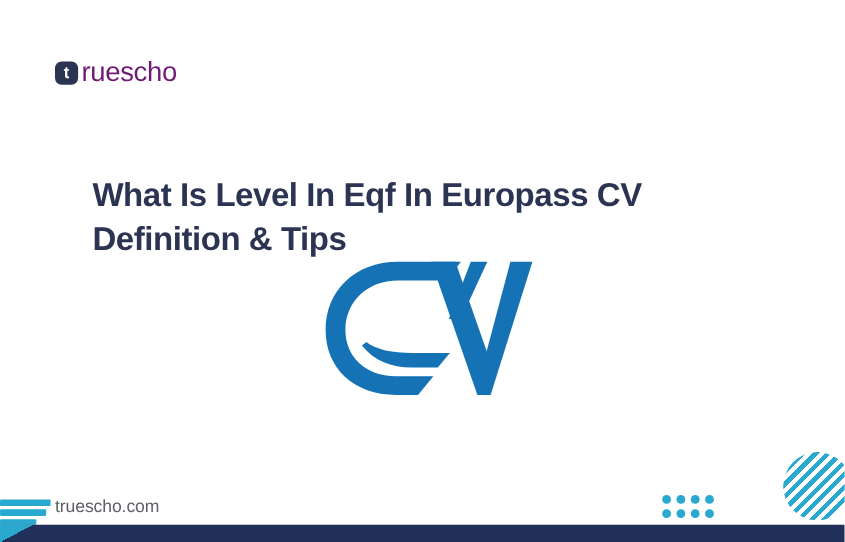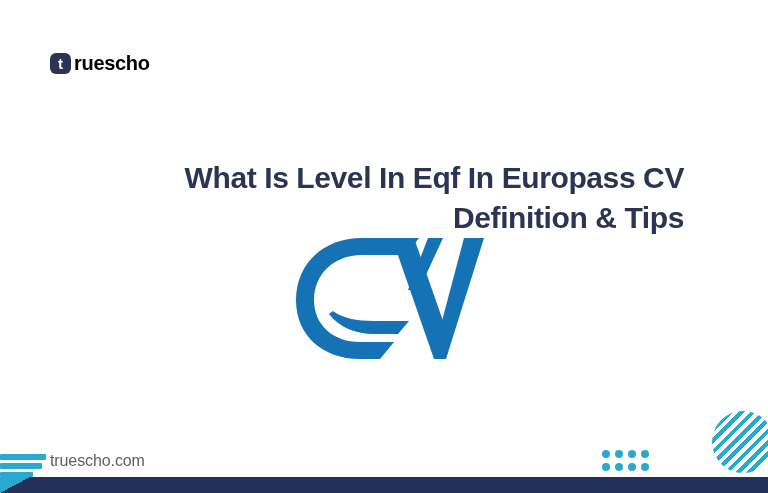--- a/index.html
+++ b/index.html
@@ -34,34 +34,34 @@
     background: #2b3553;
     color: #ffffff;
     font-size: 15px;
     font-weight: bold;
     line-height: 21px;
     text-align: center;
     font-family: "Liberation Sans", sans-serif;
     letter-spacing: 0;
   }
   .brand-name {
-    font-size: 20px;
-    font-weight: bold;
-    color: #000000;
+    font-size: 25px;
+    font-weight: normal;
+    color: #701a75;
     letter-spacing: -0.3px;
     font-family: "Liberation Sans", sans-serif;
   }
 
   
   .title {
     position: absolute;
     left: 84px;
     top: 138px;
     width: 600px;
-    text-align: right;
+    text-align: left;
     font-size: 30px;
     line-height: 1.32;
     font-weight: bold;
     color: #2b3553;
     letter-spacing: -0.4px;
     font-family: "Liberation Sans", sans-serif;
   }
 
   
   .hero-art {

